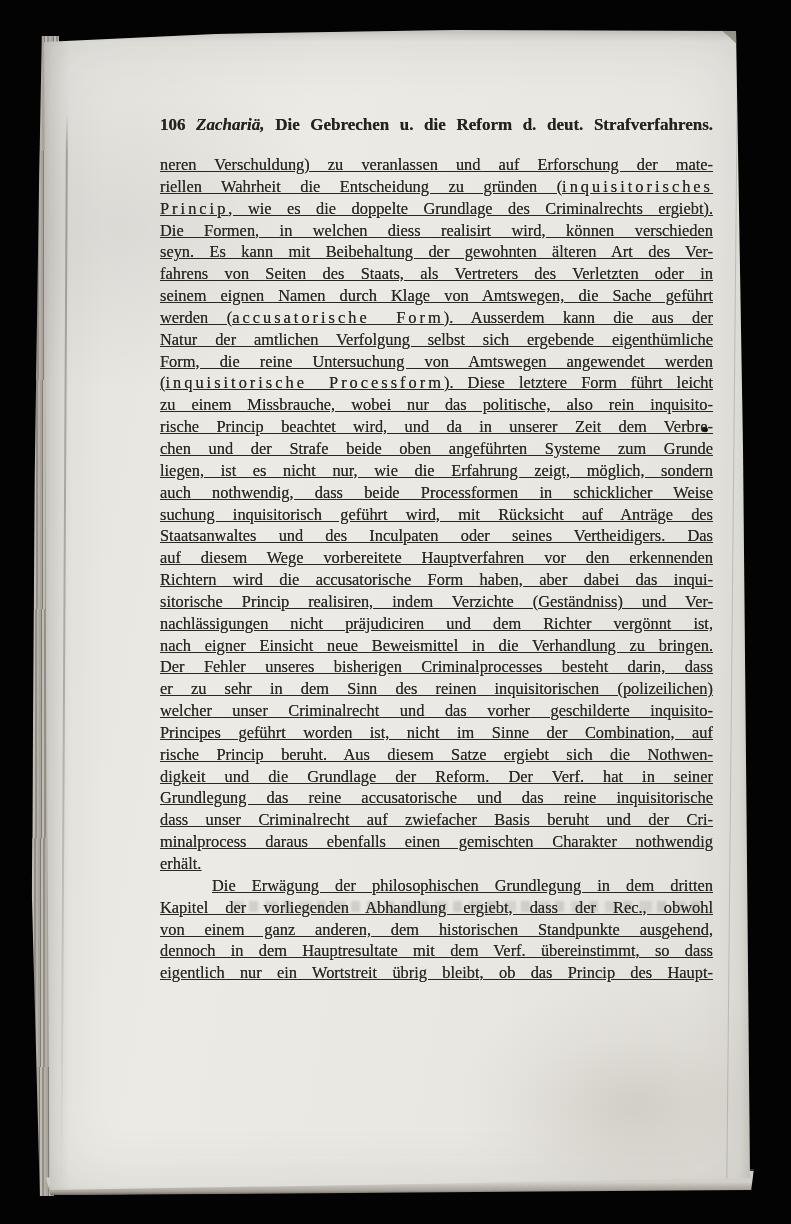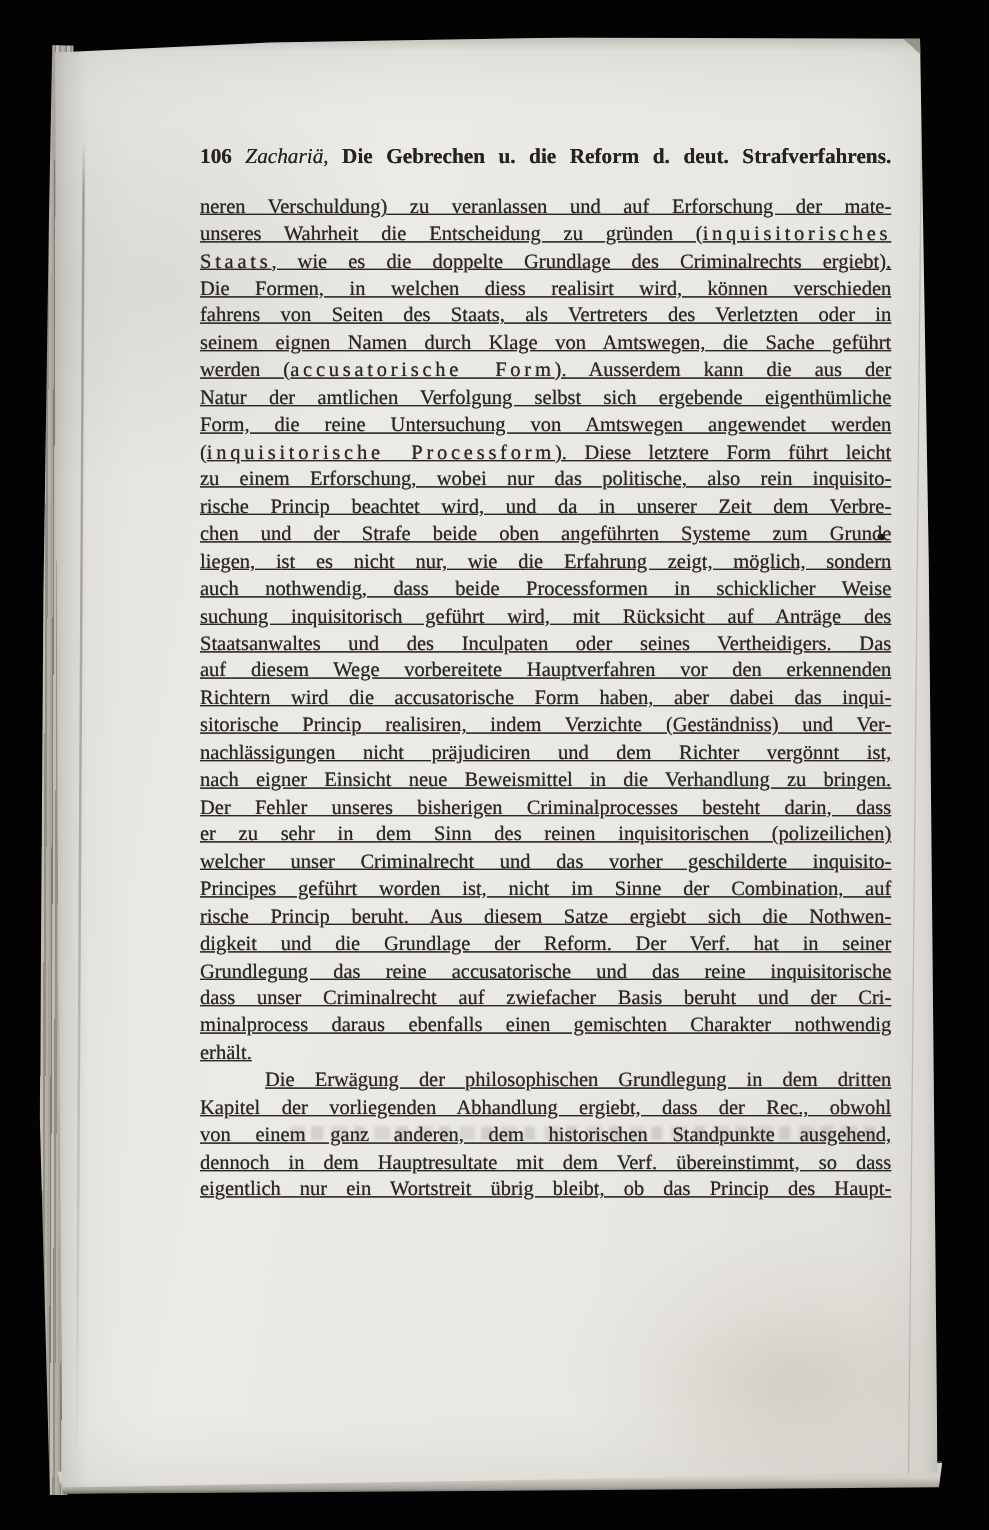--- a/index.html
+++ b/index.html
@@ -69,21 +69,21 @@
     position:absolute;left:470px;top:1010px;width:230px;height:150px;
     background:radial-gradient(ellipse at 55% 50%, rgba(128,118,98,.09), transparent 70%);
   }
   
   .running-header{
     position:absolute;left:124px;top:87px;width:553px;
     font-size:17px;color:#26231e;font-weight:bold;
     text-align:justify;text-align-last:justify;
     text-shadow:0 0 .5px rgba(38,35,30,.8);
   }
-  .running-header .author{font-weight:normal;font-style:italic;}
+  .running-header .author{font-weight:bold;font-style:italic;}
   .body-text{
     position:absolute;left:124px;top:126px;width:553px;
     font-size:16.4px;color:#2a2722;
     text-shadow:0 0 .6px rgba(42,39,34,.75);
   }
   .line{
     height:21.85px;line-height:21.85px;
     text-align:justify;text-align-last:justify;
     white-space:normal;overflow:visible;text-decoration:underline;
   }
@@ -109,30 +109,31 @@
 
     <div class="running-header">
       <span class="pagenum">106</span>
       <span class="author">Zachariä,</span>
       <span class="title">Die Gebrechen u. die Reform d. deut. Strafverfahrens.</span>
     </div>
 
     <div class="body-text">
       <div>
           <div class="line"><span>neren Verschuldung) zu veranlassen und auf Erforschung der mate-</span></div>
-          <div class="line"><span>unseres Wahrheit die Entscheidung zu gründen (</span><span class="sperr">inquisitorisches</span></div>
-          <div class="line"><span class="sperr">Staats</span><span>, wie es die doppelte Grundlage des Criminalrechts ergiebt).</span></div>
+          <div class="line"><span>riellen Wahrheit die Entscheidung zu gründen (</span><span class="sperr">inquisitorisches</span></div>
+          <div class="line"><span class="sperr">Princip</span><span>, wie es die doppelte Grundlage des Criminalrechts ergiebt).</span></div>
           <div class="line"><span>Die Formen, in welchen diess realisirt wird, können verschieden</span></div>
+          <div class="line"><span>seyn. Es kann mit Beibehaltung der gewohnten älteren Art des Ver-</span></div>
           <div class="line"><span>fahrens von Seiten des Staats, als Vertreters des Verletzten oder in</span></div>
           <div class="line"><span>seinem eignen Namen durch Klage von Amtswegen, die Sache geführt</span></div>
           <div class="line"><span>werden (</span><span class="sperr">accusatorische Form</span><span>). Ausserdem kann die aus der</span></div>
           <div class="line"><span>Natur der amtlichen Verfolgung selbst sich ergebende eigenthümliche</span></div>
           <div class="line"><span>Form, die reine Untersuchung von Amtswegen angewendet werden</span></div>
           <div class="line"><span>(</span><span class="sperr">inquisitorische Processform</span><span>). Diese letztere Form führt leicht</span></div>
-          <div class="line"><span>zu einem Erforschung, wobei nur das politische, also rein inquisito-</span></div>
+          <div class="line"><span>zu einem Missbrauche, wobei nur das politische, also rein inquisito-</span></div>
           <div class="line"><span>rische Princip beachtet wird, und da in unserer Zeit dem Verbre-</span></div>
           <div class="line"><span>chen und der Strafe beide oben angeführten Systeme zum Grunde</span></div>
           <div class="line"><span>liegen, ist es nicht nur, wie die Erfahrung zeigt, möglich, sondern</span></div>
           <div class="line"><span>auch nothwendig, dass beide Processformen in schicklicher Weise</span></div>
           <div class="line"><span>suchung inquisitorisch geführt wird, mit Rücksicht auf Anträge des</span></div>
           <div class="line"><span>Staatsanwaltes und des Inculpaten oder seines Vertheidigers. Das</span></div>
           <div class="line"><span>auf diesem Wege vorbereitete Hauptverfahren vor den erkennenden</span></div>
           <div class="line"><span>Richtern wird die accusatorische Form haben, aber dabei das inqui-</span></div>
           <div class="line"><span>sitorische Princip realisiren, indem Verzichte (Geständniss) und Ver-</span></div>
           <div class="line"><span>nachlässigungen nicht präjudiciren und dem Richter vergönnt ist,</span></div>

